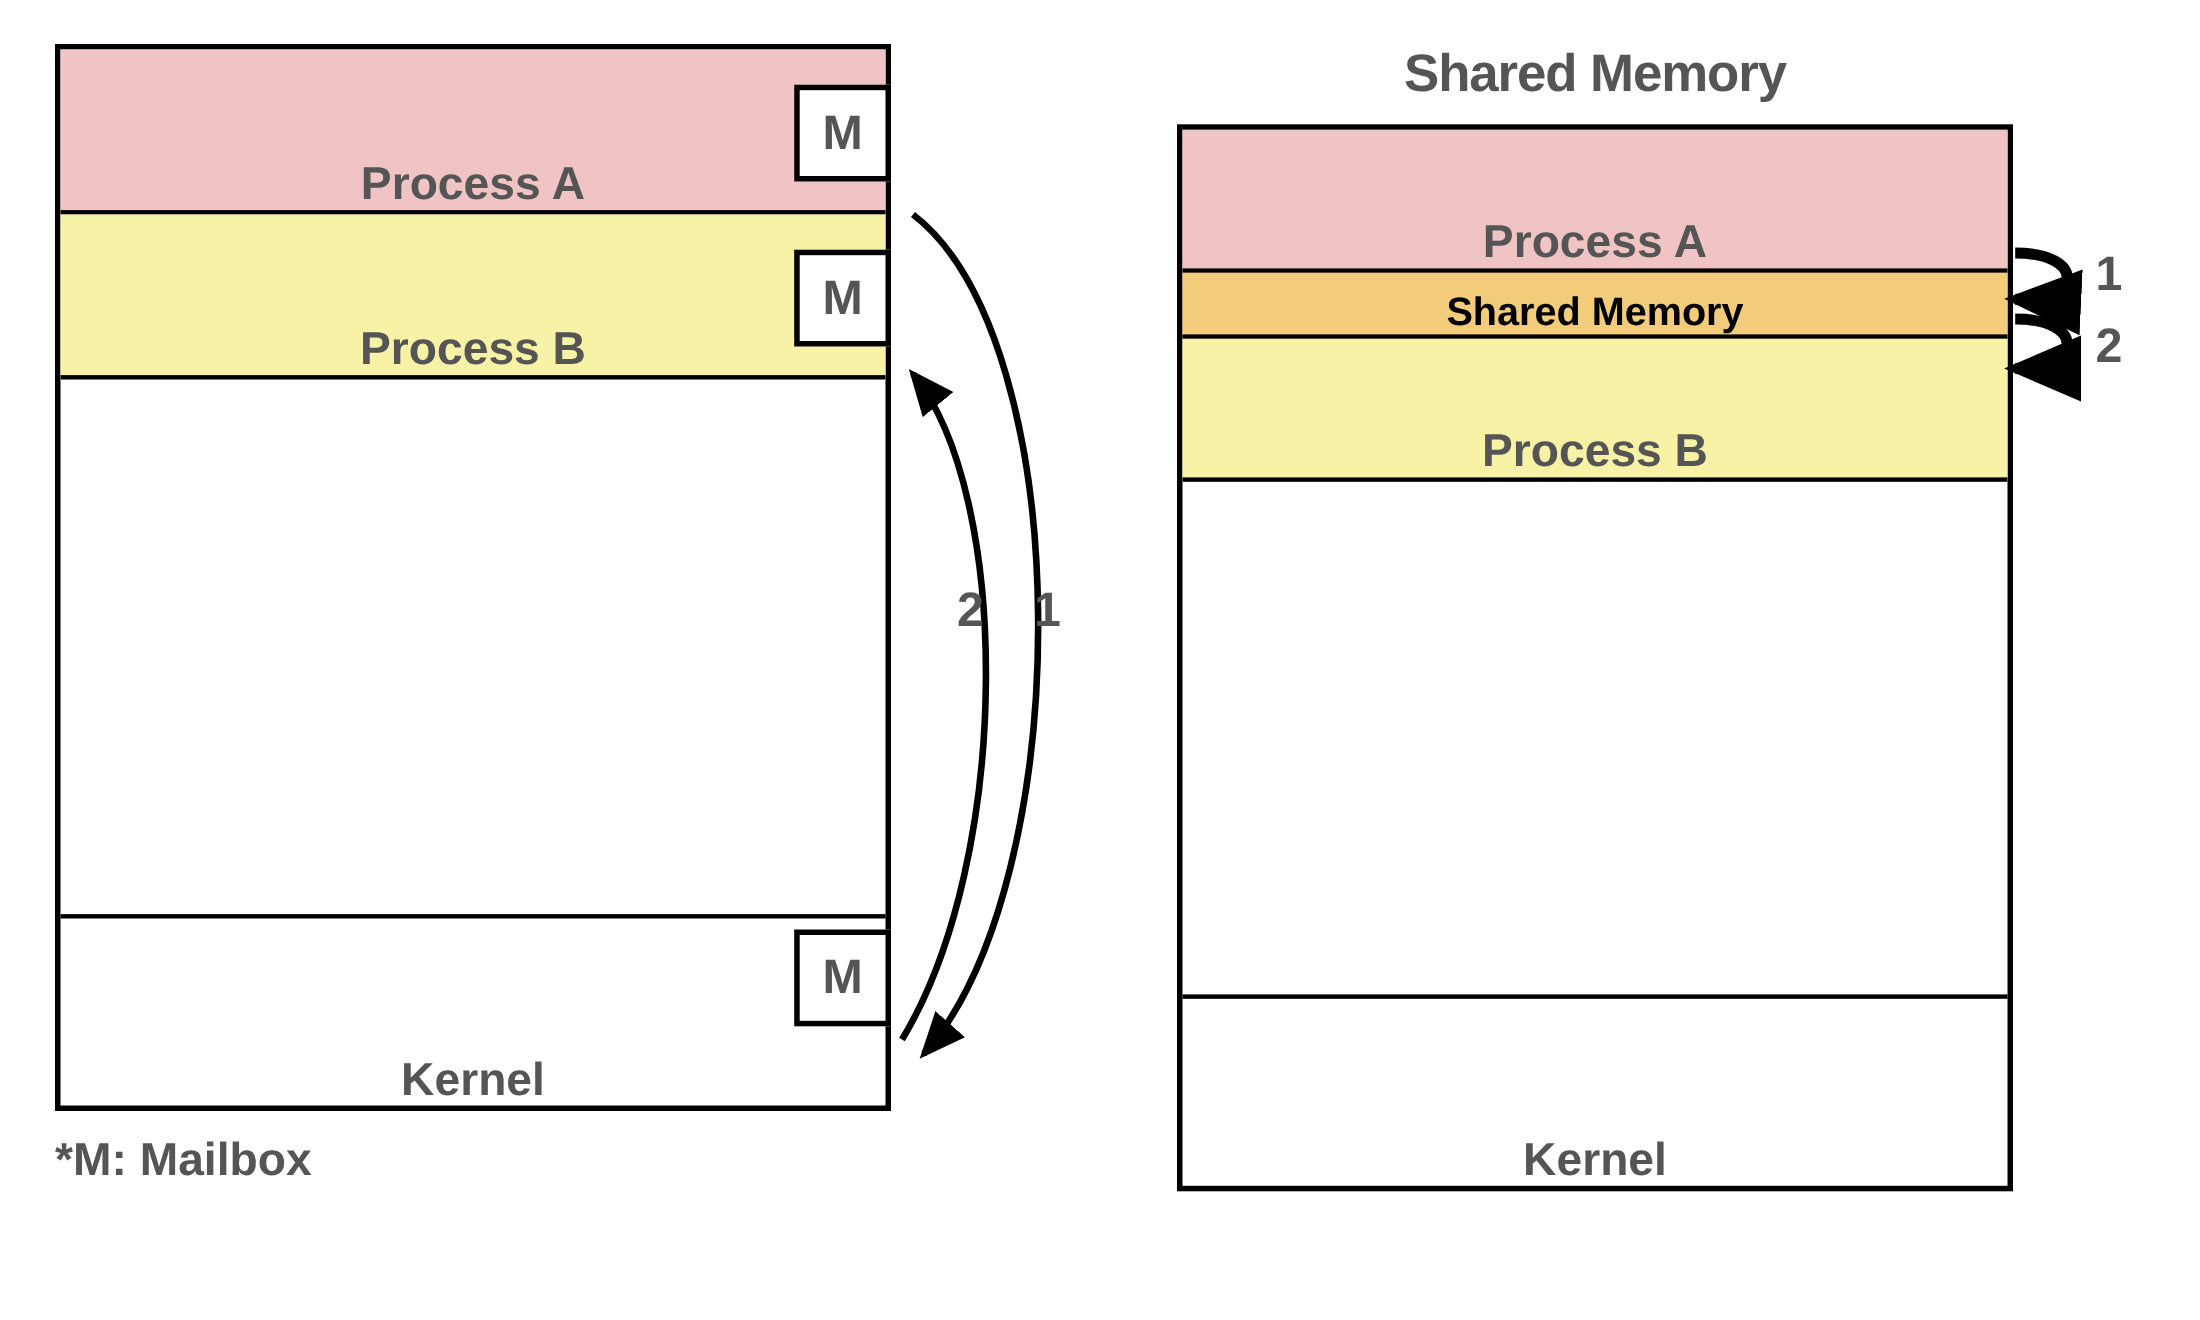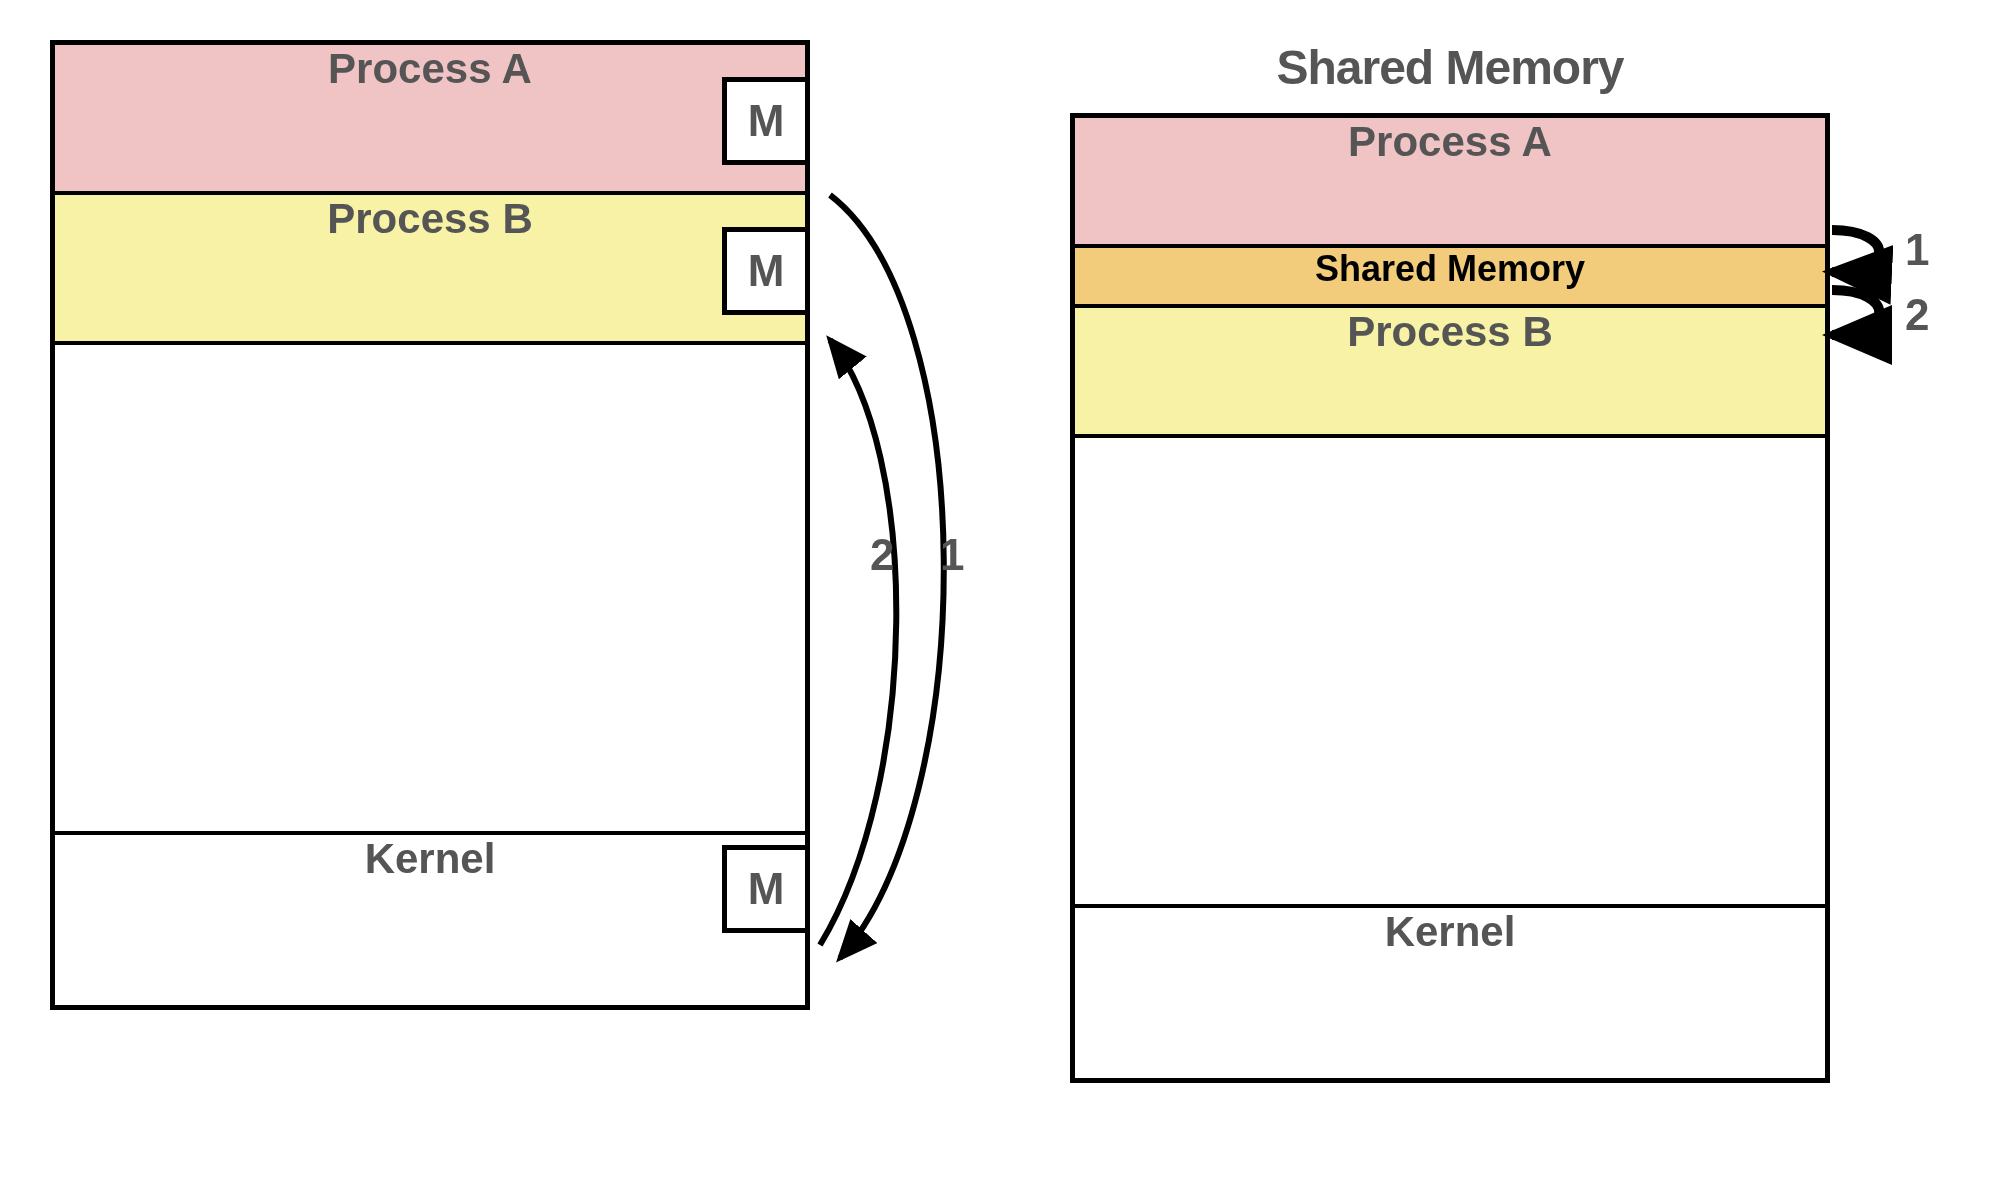--- a/index.html
+++ b/index.html
@@ -35,21 +35,21 @@
     height: 970px;
     border: 5px solid #000;
     background: #fff;
     position: relative;
   }
   .seg {
     position: absolute;
     left: 0; right: 0;
     border-bottom: 4px solid #000;
     display: flex;
-    align-items: flex-start;
+    align-items: flex-end;
     justify-content: center;
     font-size: 42px;
     font-weight: 600;
     color: #555;
   }
   .seg:last-child { border-bottom: none; }
   .pink { background: #f0c4c4; }
   .yellow { background: #f7f2a6; }
   .orange { background: #f2cc7a; }
   .mail {
@@ -106,20 +106,21 @@
       </div>
       <div class="seg" style="top:300px;height:490px;border-bottom:4px solid #000;"></div>
       <div class="seg" style="top:790px;bottom:0;border-bottom:none;">
         <span>Kernel</span>
       </div>
 
       <div class="mail" style="top:32px;">M</div>
       <div class="mail" style="top:182px;">M</div>
       <div class="mail" style="top:800px;">M</div>
     </div>
+    <div class="footnote">*M: Mailbox</div>
   </div>
 
   <div class="col">
     <div class="title">Shared Memory</div>
     <div class="box" style="position:relative;">
       <div class="seg pink" style="top:0;height:130px;">
         <span>Process A</span>
       </div>
       <div class="seg orange" style="top:130px;height:60px;">
         <span class="shared-label">Shared Memory</span>

